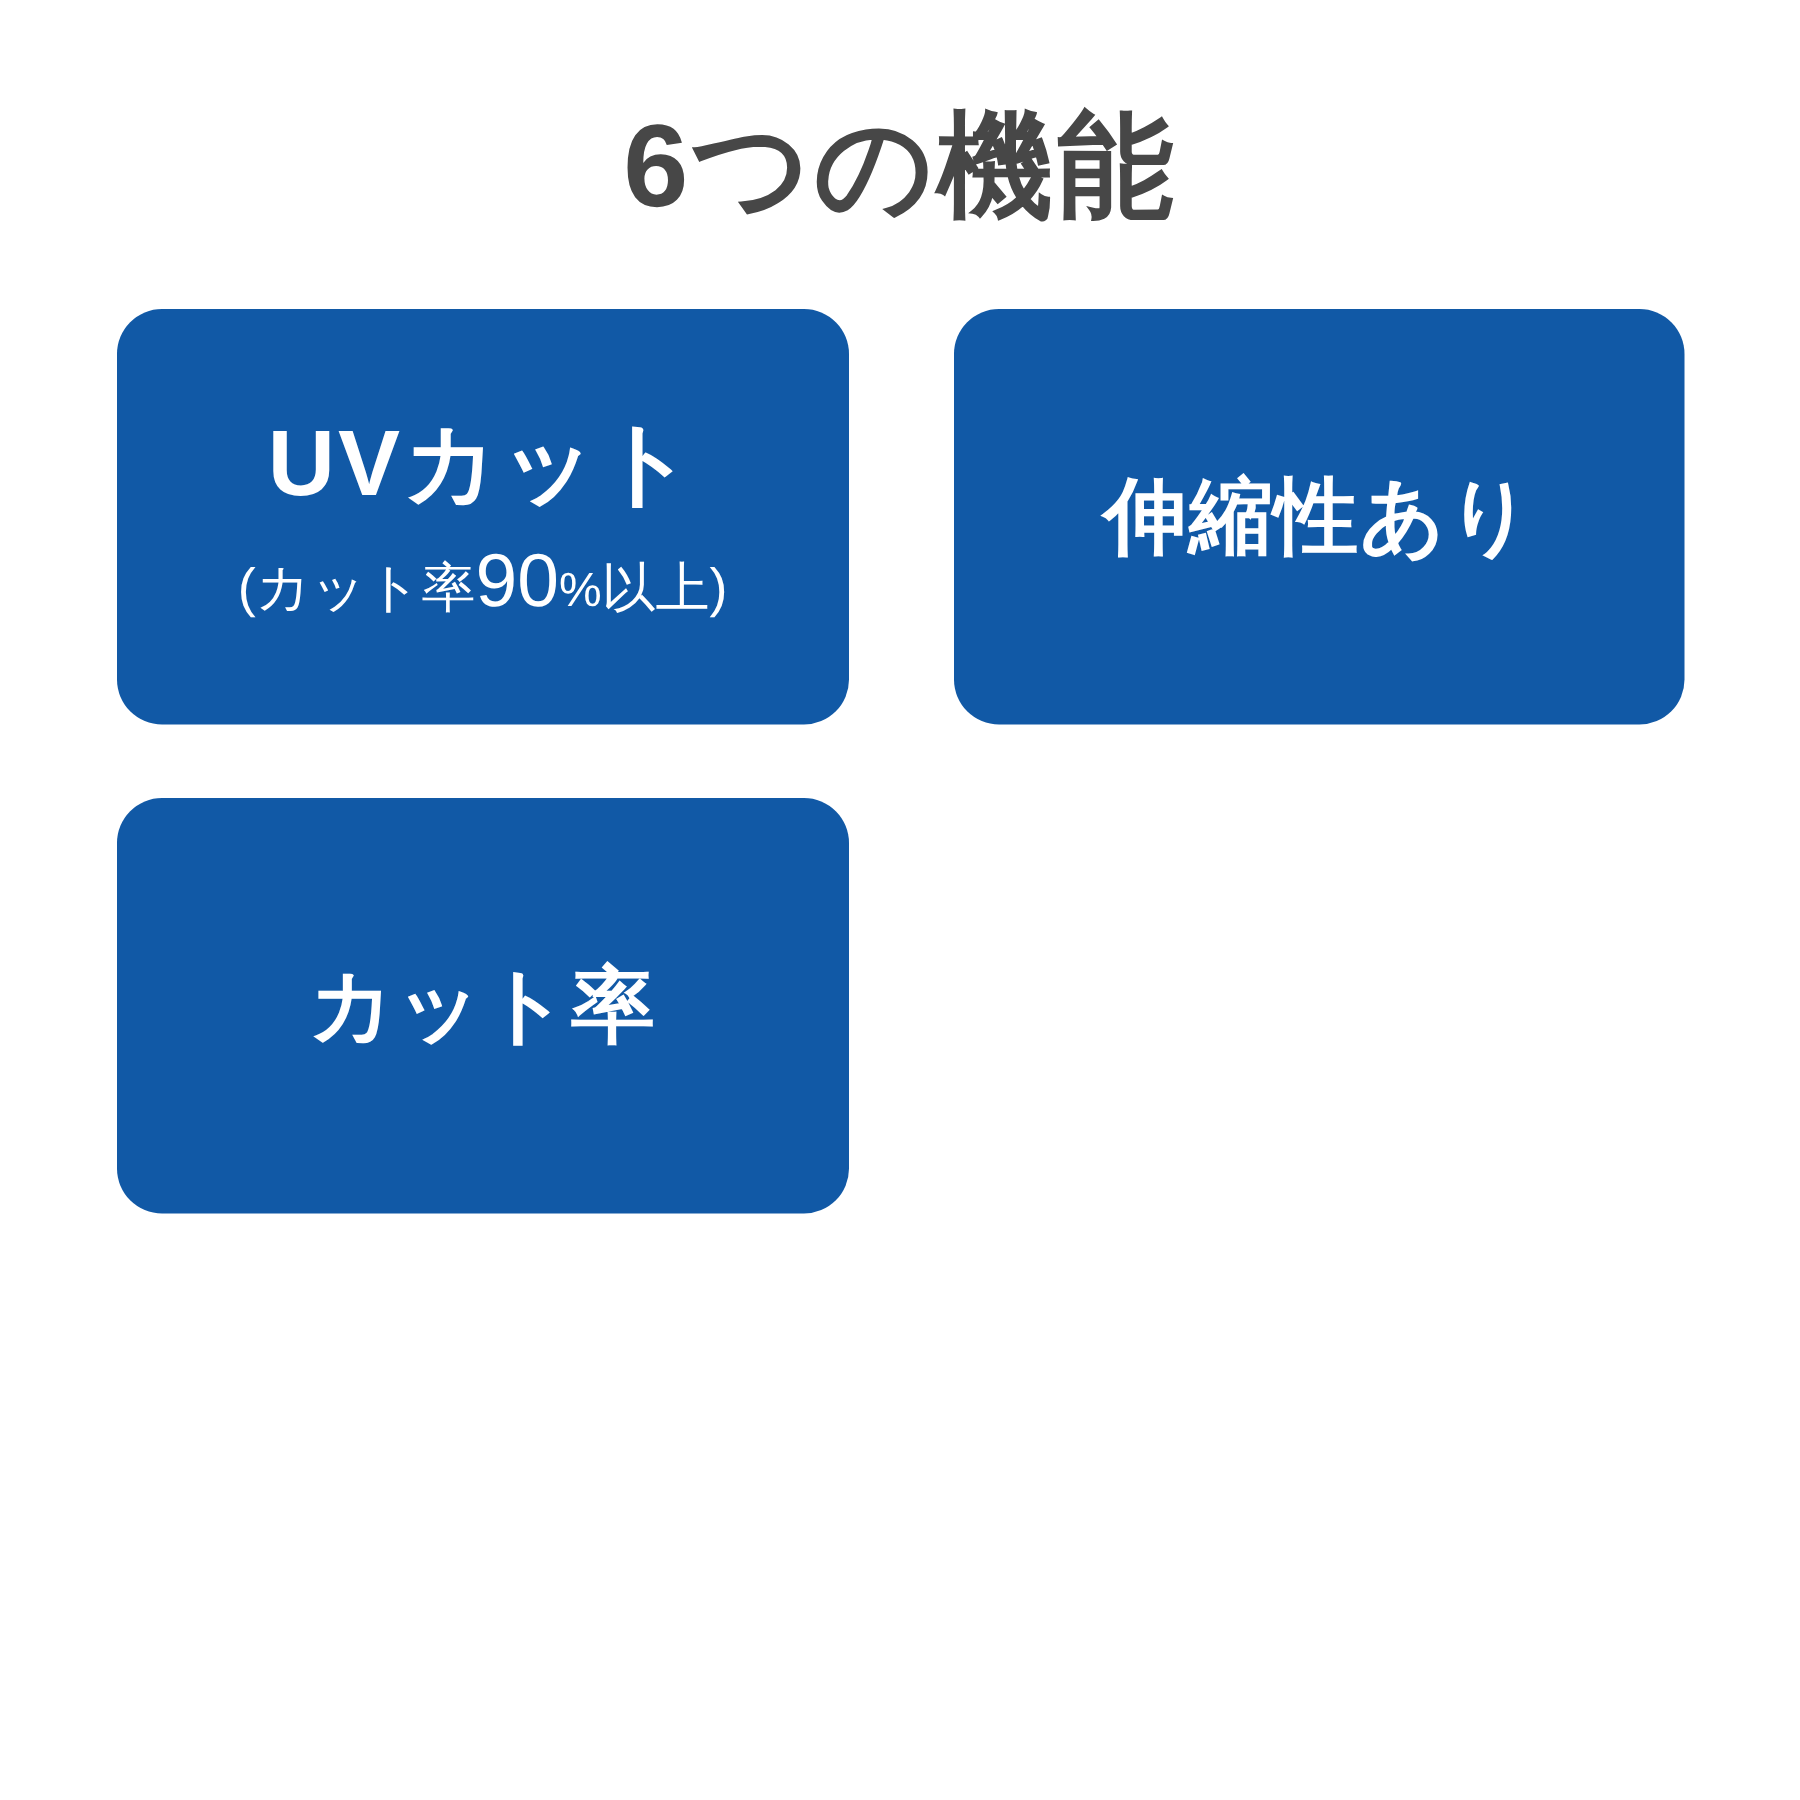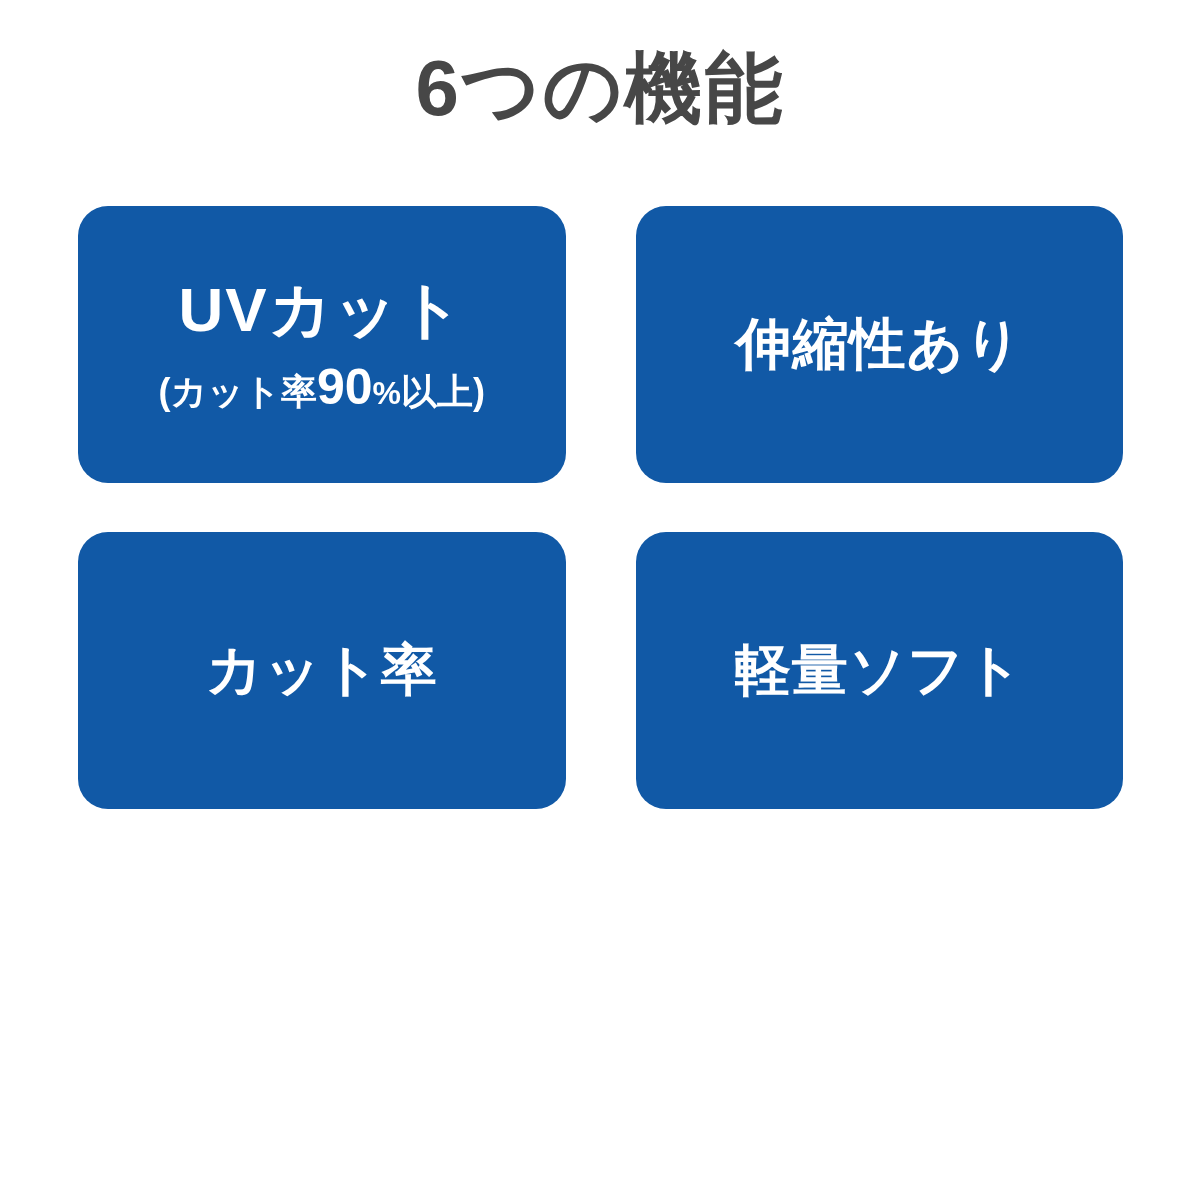--- a/index.html
+++ b/index.html
@@ -9,22 +9,22 @@
     font-family: "Liberation Sans", "DejaVu Sans", sans-serif;
   }
   .canvas {
     position: relative;
     width: 1200px;
     height: 1200px;
     background: var(--bg, #ffffff);
     overflow: hidden;
   }
   .page-title {
-    margin: 14px;
-    padding-top: 24px;
+    margin: 0;
+    padding-top: 60px;
     height: 100px;
     text-align: center;
     font-size: 78px;
     line-height: 100px;
     font-weight: bold;
     letter-spacing: 2px;
     color: var(--title-gray, #474747);
   }
   .grid {
     position: absolute;
@@ -53,21 +53,21 @@
     line-height: 1.15;
     letter-spacing: 1px;
   }
   .card-label--main {
     font-size: 62px;
     letter-spacing: 2px;
   }
   .card-sublabel {
     margin-top: 14px;
     color: var(--card-text, #ffffff);
-    font-weight: bold;
+    font-weight: normal;
     font-size: 36px;
     line-height: 1.1;
   }
   .card-sublabel .sub-num {
     font-size: 50px;
   }
   .card-sublabel .sub-pct {
     font-size: 32px;
   }
 </style>
@@ -88,18 +88,15 @@
 
 
     <div class="card">
       <div class="card-label">伸縮性あり</div>
     </div>
 
     <div class="card">
       <div class="card-label">カット率</div>
     </div>
 
-    <div class="card">
-      <div class="card-label">軽量ソフト</div>
-    </div>
 
   </div>
 </div>
 
 </body></html>

